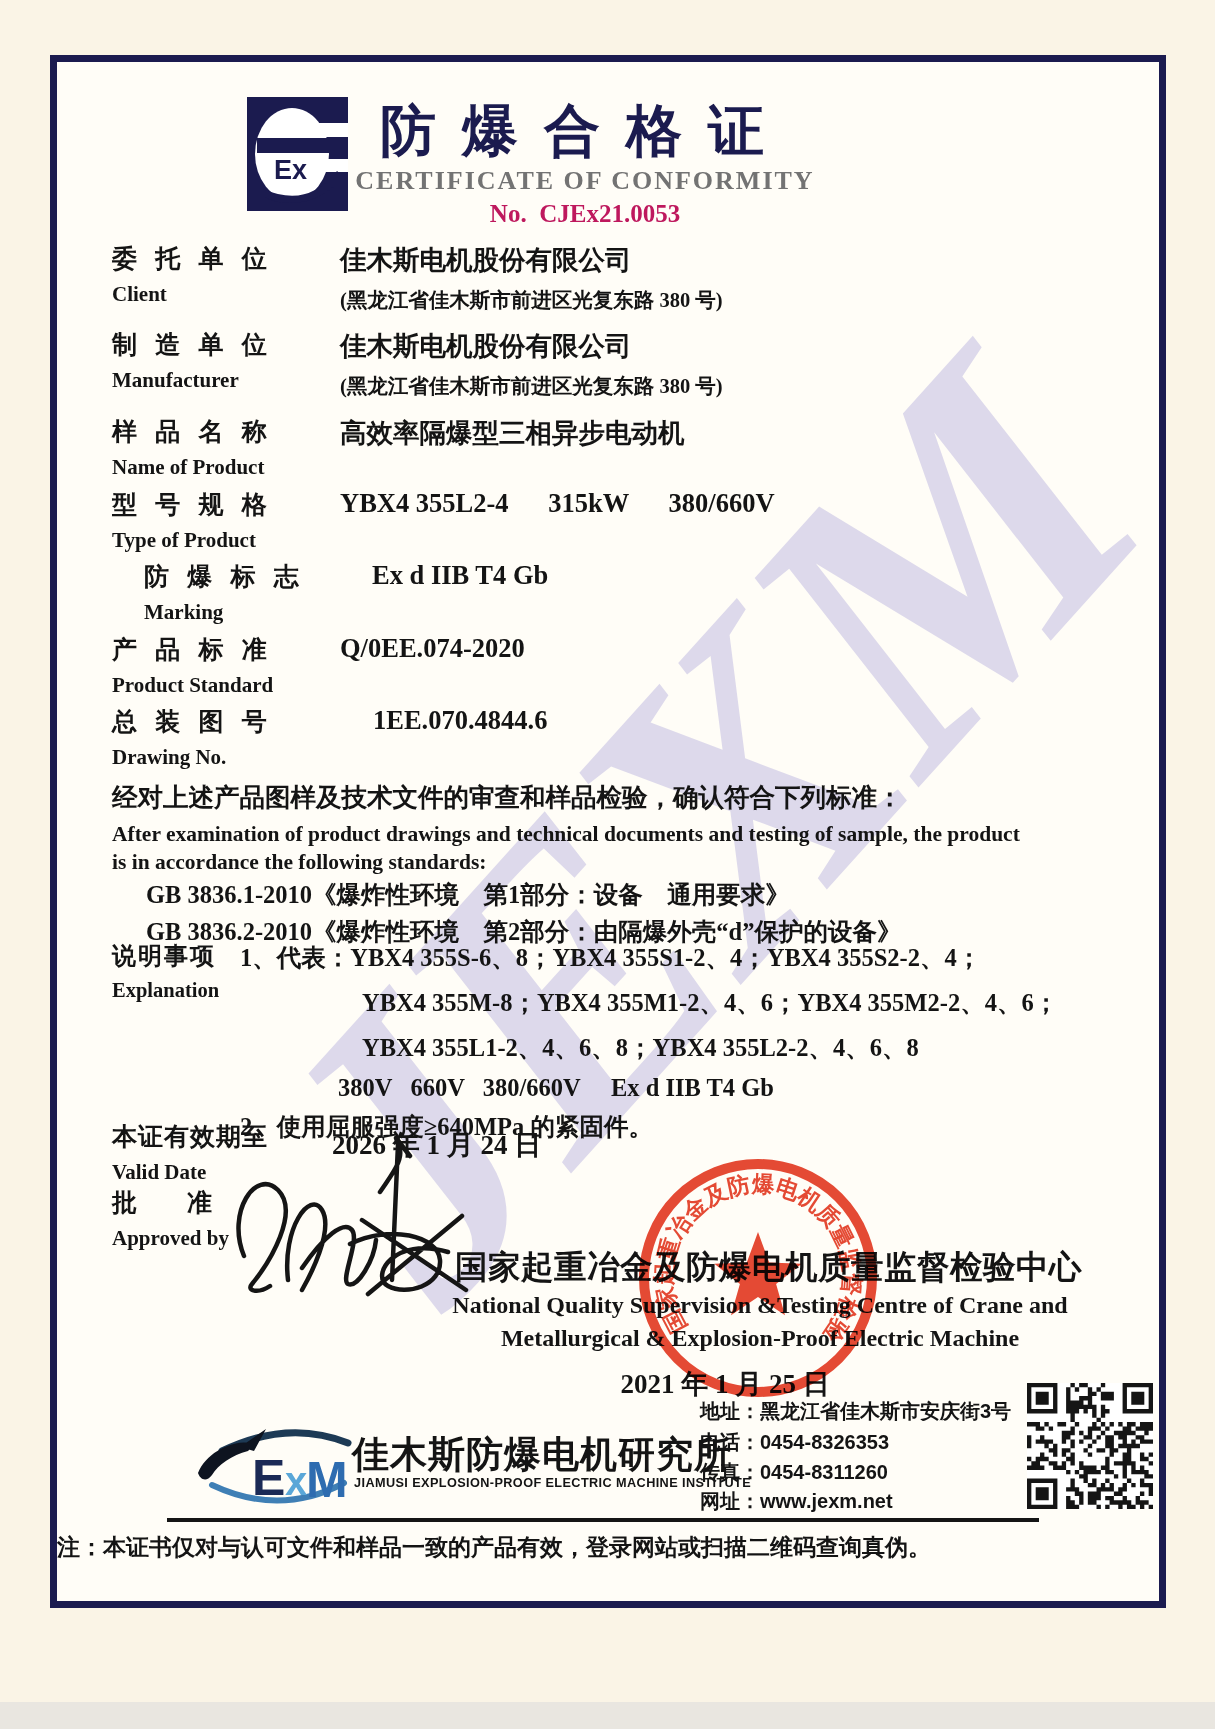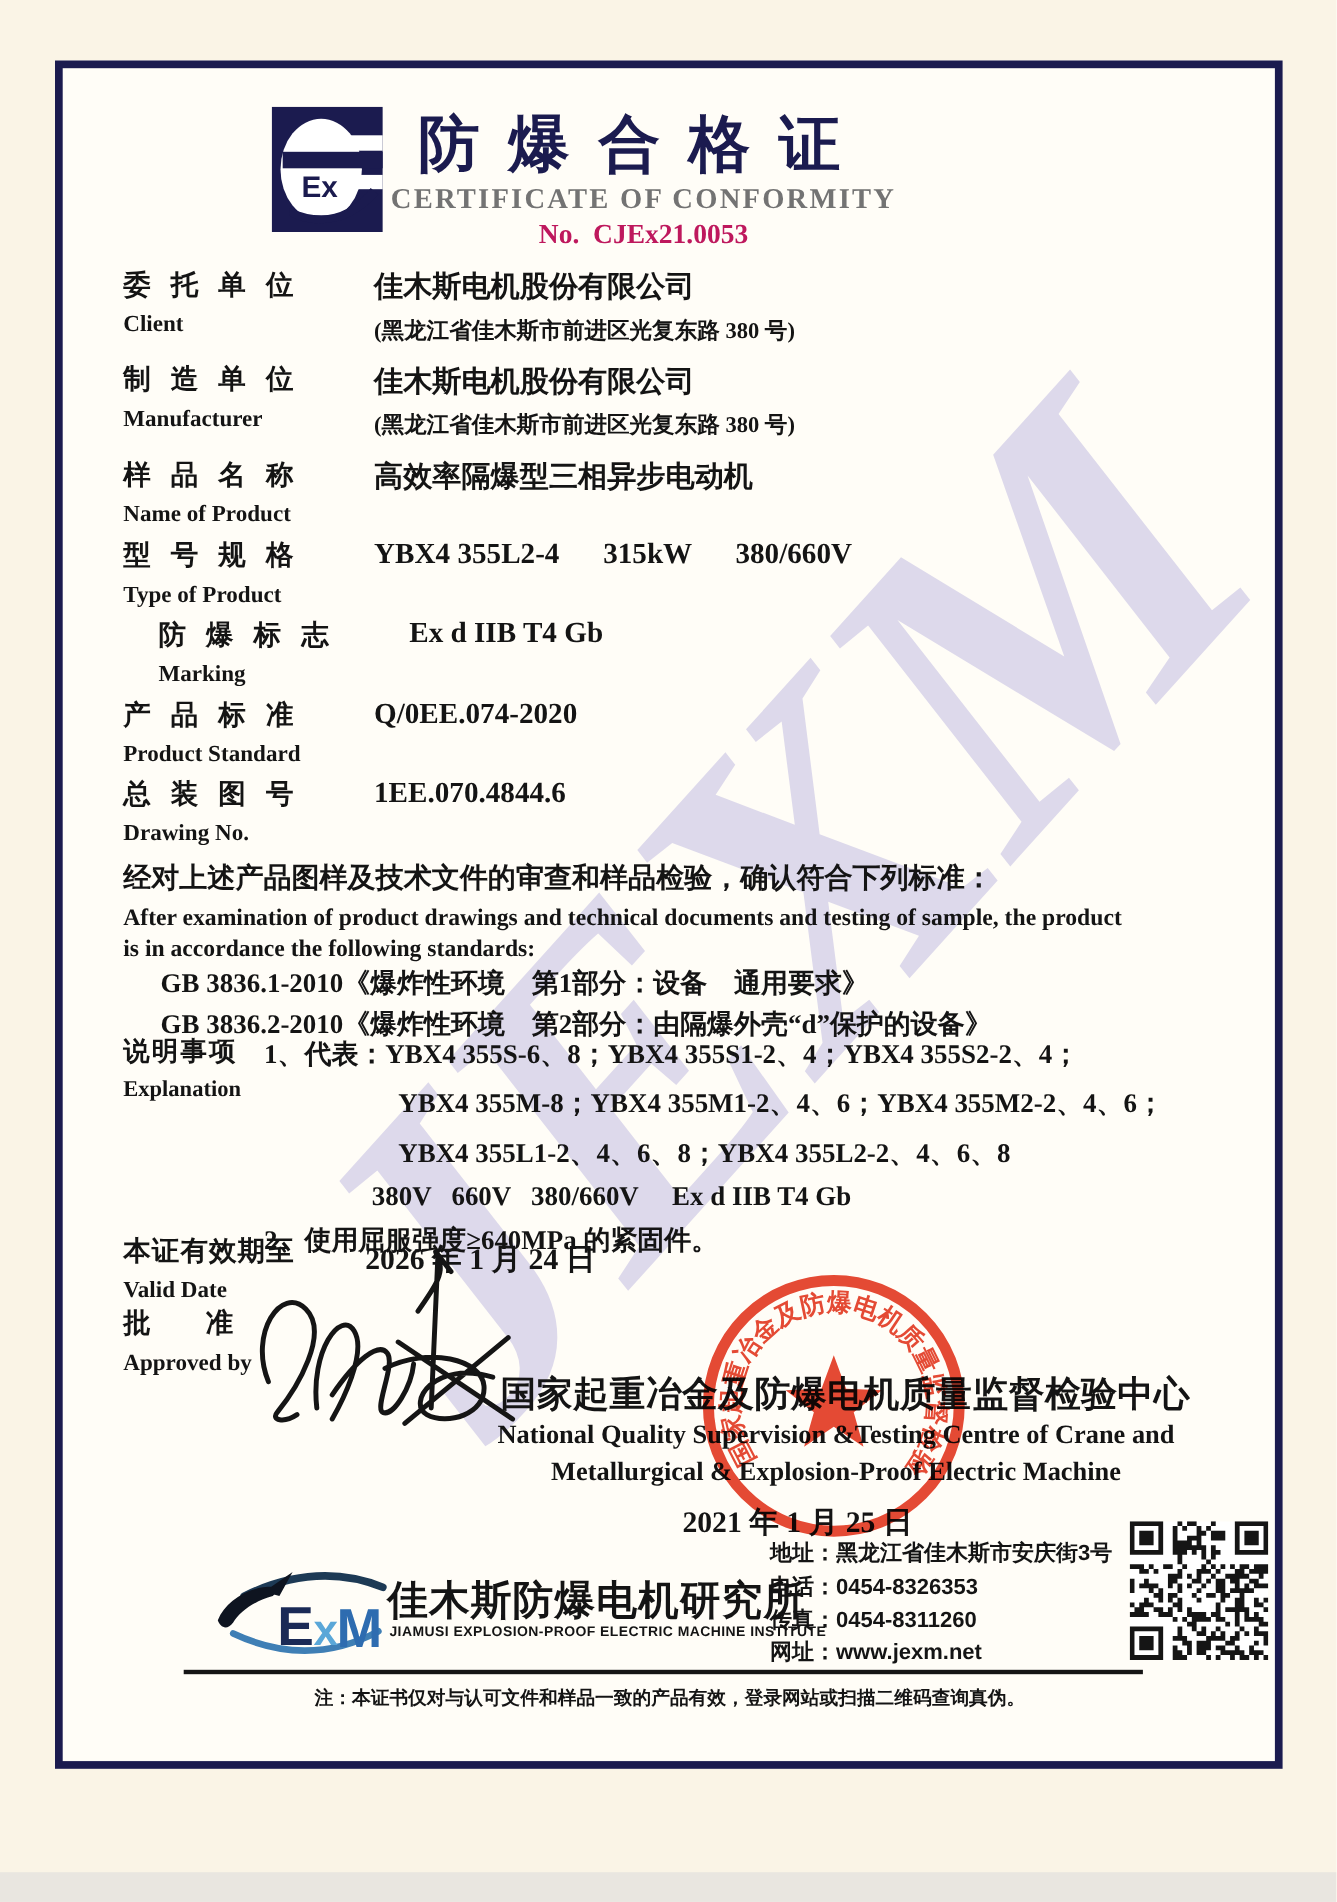--- a/index.html
+++ b/index.html
@@ -40,21 +40,21 @@
   .exp-line{position:absolute;font-size:24.5px;font-weight:700;white-space:pre;z-index:2;}
   .valid-value{font-size:27px;font-weight:700;white-space:pre;}
   .auth-cn{font-size:32.5px;font-weight:700;letter-spacing:0.5px;font-family:"Liberation Sans","DejaVu Sans",sans-serif;}
   .auth-en{width:780px;text-align:center;font-size:24px;font-weight:700;}
   .auth-date{width:710px;text-align:center;font-size:27px;font-weight:700;white-space:pre;}
   .stamp{z-index:5;mix-blend-mode:multiply;opacity:.92;}
   .inst-cn{font-size:37px;font-weight:900;letter-spacing:1px;font-family:"Liberation Sans","DejaVu Sans",sans-serif;text-align:right;}
   .inst-en{font-size:12.7px;font-weight:700;letter-spacing:0.4px;font-family:"Liberation Sans","DejaVu Sans",sans-serif;}
   .contact{font-family:"Liberation Sans","DejaVu Sans",sans-serif;font-size:20px;font-weight:600;}
   .divider{background:#151515;height:3.5px;}
-  .footer-note{width:1104px;text-align:center;font-size:17px;font-weight:700;font-family:"Liberation Sans","DejaVu Sans",sans-serif;}
+  .footer-note{width:1104px;text-align:left;font-size:23px;font-weight:700;font-family:"Liberation Sans","DejaVu Sans",sans-serif;}
   .bottom-strip{background:#e9e6e0;}
   svg text{font-family:"Liberation Sans","DejaVu Sans",sans-serif;}
 </style>
 </head>
 <body>
 
 <div>
 
   <div class="frame"></div>
 
@@ -123,21 +123,21 @@
   </div>
   <div class="row" style="top:633px;">
     <div class="lab">
         <div class="lab-cn">产 品 标 准</div>
         <div class="lab-en">Product Standard</div>
       </div>
     <div>
         <div class="val-main">Q/0EE.074-2020</div>
       </div>
   </div>
-  <div class="row" style="top:705px;">
+  <div class="row" style="top:705px;gap:33px;">
     <div class="lab">
         <div class="lab-cn">总 装 图 号</div>
         <div class="lab-en">Drawing No.</div>
       </div>
     <div>
         <div class="val-main">1EE.070.4844.6</div>
       </div>
   </div>
 
   <div class="abs stmt" style="left:112px;top:780px;">

